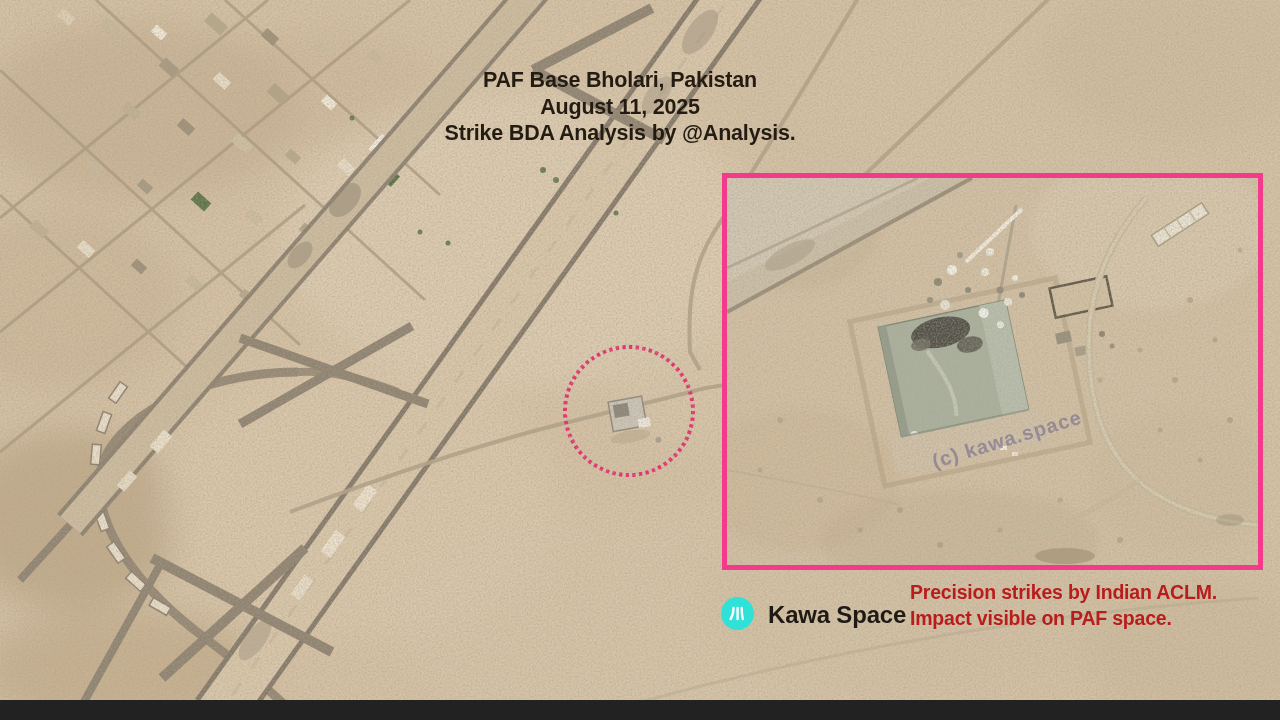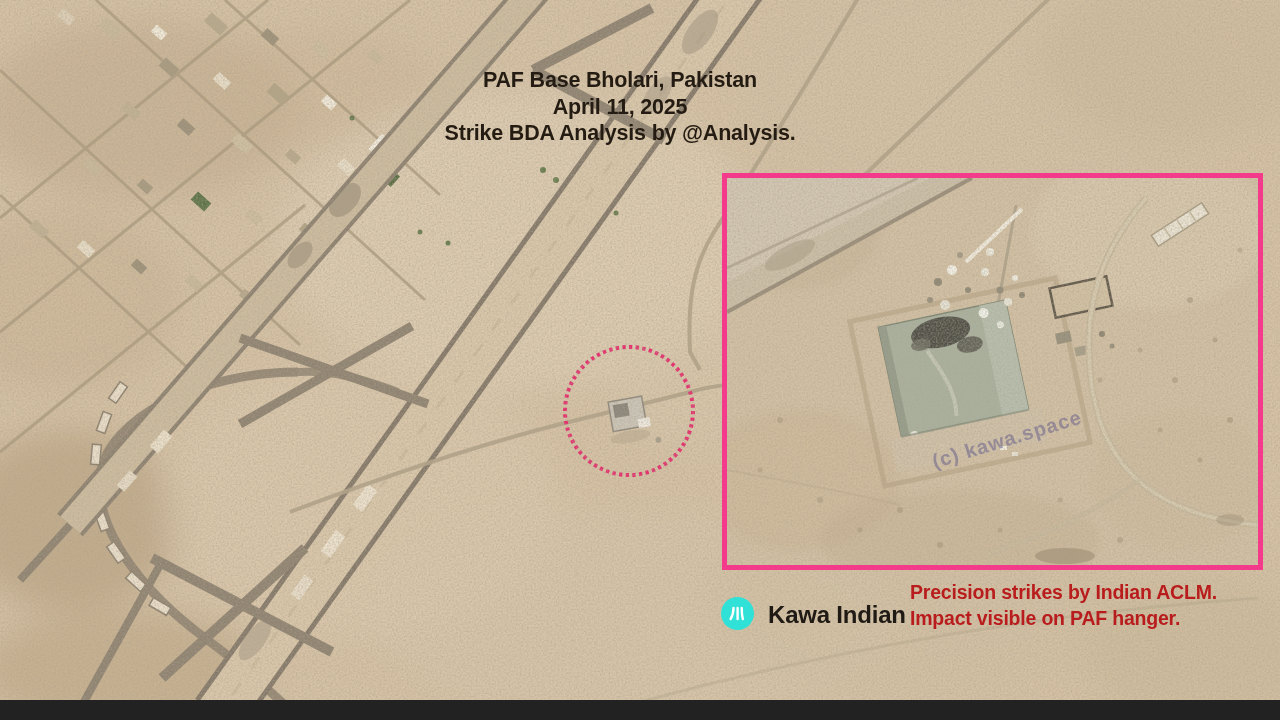--- a/index.html
+++ b/index.html
@@ -281,36 +281,36 @@
     <ellipse cx="1065" cy="556" rx="30" ry="8" fill="#8a7a60" opacity="0.45"></ellipse>
     <ellipse cx="1230" cy="520" rx="14" ry="6" fill="#95866b" opacity="0.4"></ellipse>
     <path d="M 727,470 C 780,480 840,490 900,505" stroke="#b6a689" stroke-width="2" opacity="0.4" fill="none"></path>
   </g>
 
   <rect x="0" y="0" width="1280" height="720" filter="url(#grain)"></rect>
 </svg>
 
 <div class="title-block">
   <div>PAF Base Bholari, Pakistan</div>
-  <div>April 11, 2025</div>
+  <div>August 11, 2025</div>
   <div>Strike BDA Analysis by @Analysis.</div>
 </div>
 
 <div class="inset-frame" style="border-color: rgb(244, 58, 139);">
   <div class="watermark">(c) kawa.space</div>
 </div>
 
 <div class="footer-logo" style="background-color: rgb(47, 225, 214);">
   <svg width="33" height="33" viewBox="0 0 33 33">
     <g stroke="#ffffff" stroke-width="2.4" stroke-linecap="round" fill="none">
       <path d="M12.5,11 C12.5,15.5 11.6,18.8 9.6,22"></path>
       <path d="M16.6,11 L16.6,22"></path>
       <path d="M20.7,11 C20.7,15.5 21,18.8 21.8,22"></path>
     </g>
   </svg>
 </div>
-<div class="brand">Kawa Indian</div>
+<div class="brand">Kawa Space</div>
 <div class="note">
   <div>Precision strikes by Indian ACLM.</div>
-  <div>Impact visible on PAF hanger.</div>
+  <div>Impact visible on PAF space.</div>
 </div>
 
 </div>
 
 </body></html>

